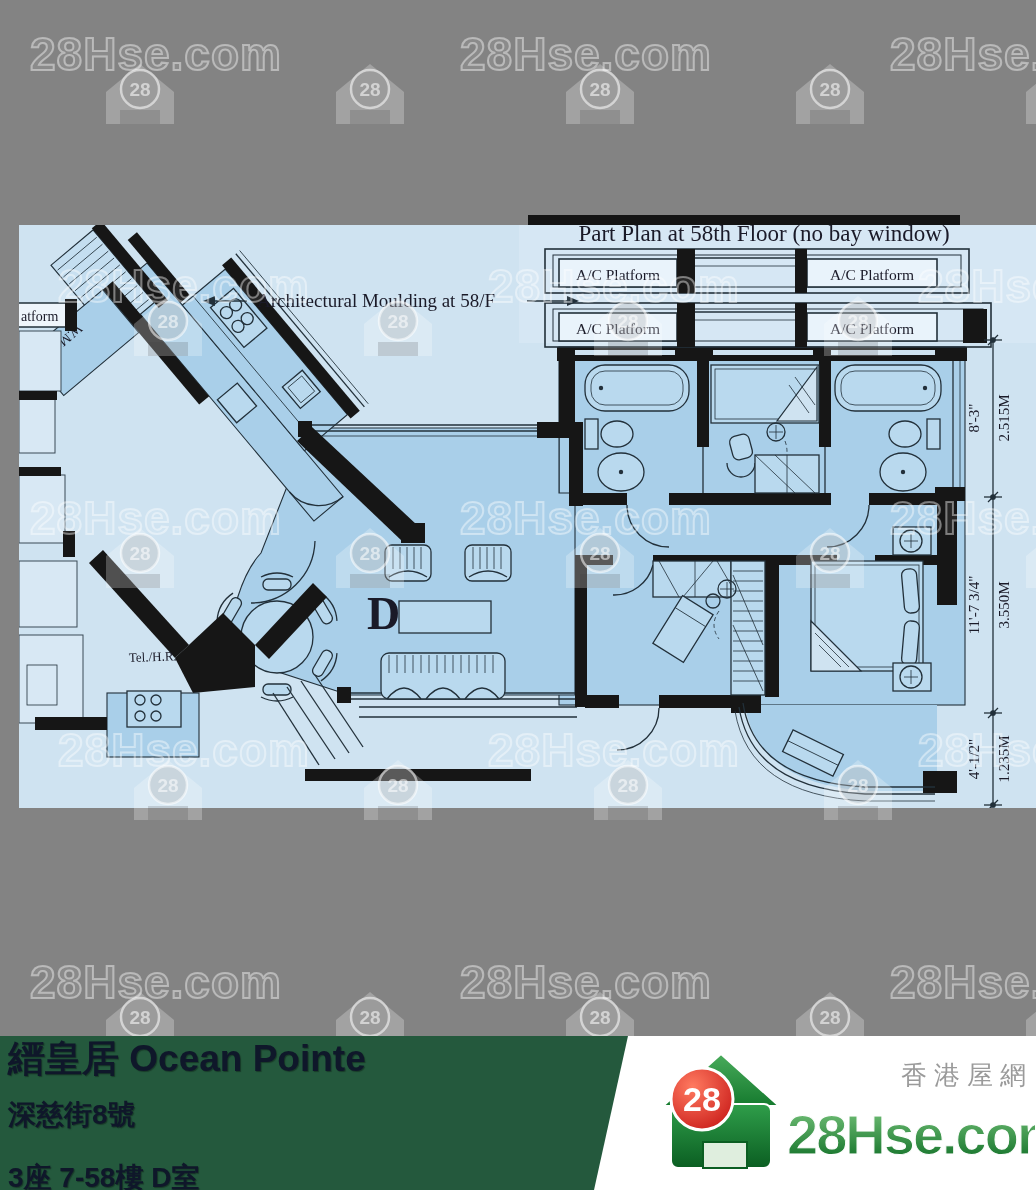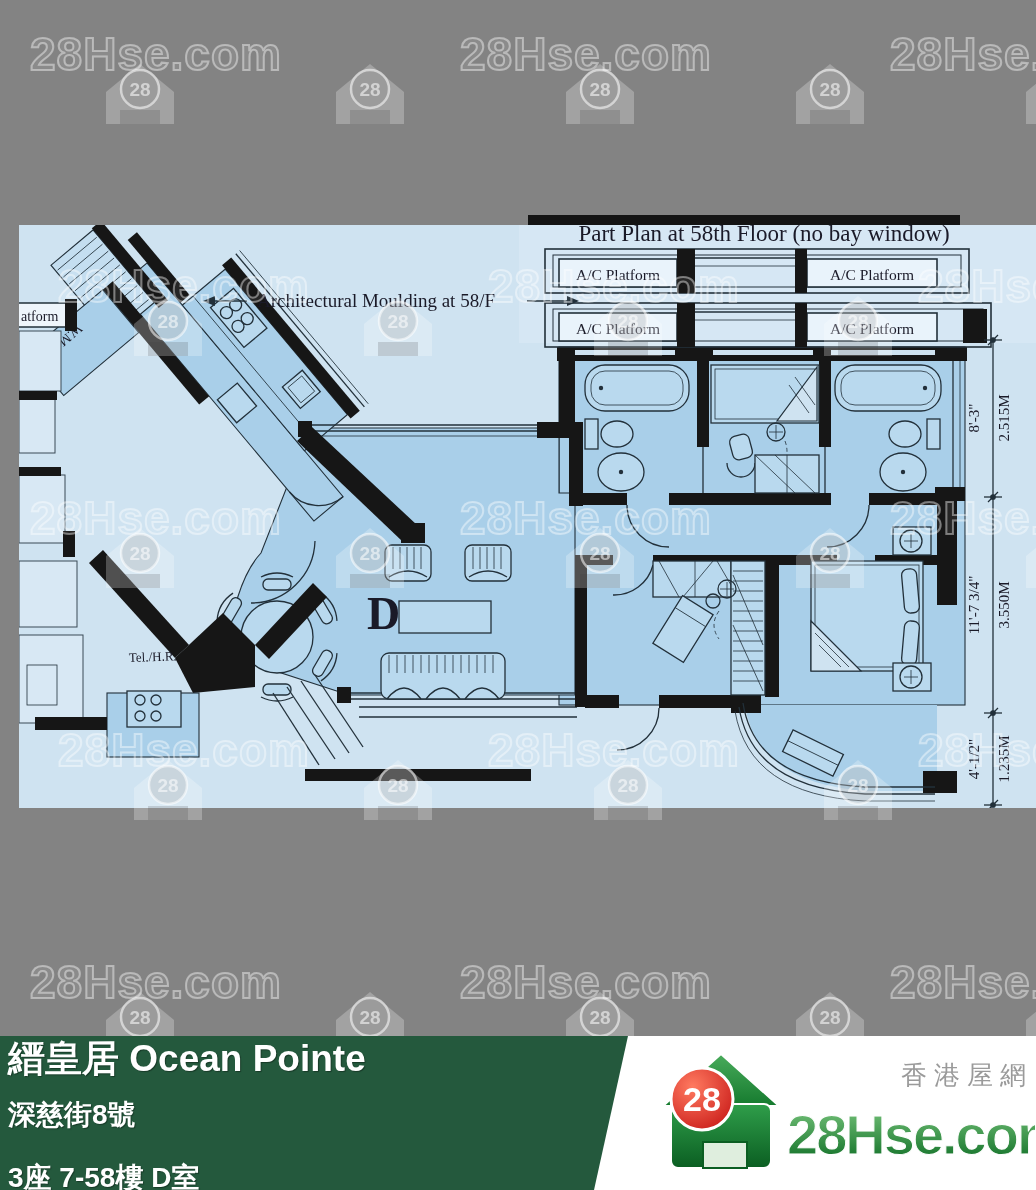--- a/index.html
+++ b/index.html
@@ -5,21 +5,21 @@
   html,body{margin:0;padding:0;background:#6f6f6f;}
   .stage{position:relative;width:1036px;height:1190px;background:#838383;overflow:hidden;
          font-family:"Liberation Sans",sans-serif;}
   .topband{position:absolute;left:528px;top:215px;width:432px;height:11px;background:#141414;}
   #plan{position:absolute;left:19px;top:225px;width:1017px;height:583px;display:block;}
   #wm{position:absolute;left:0;top:0;width:1036px;height:1036px;pointer-events:none;z-index:50;}
   .footer{position:absolute;left:0;top:1036px;width:1036px;height:154px;z-index:60;}
   .footer-white{position:absolute;inset:0;background:#ffffff;}
   .footer-green{position:absolute;inset:0;width:640px;
      clip-path:polygon(0 0,628px 0,594px 154px,0 154px);}
-  .fg-text{position:absolute;left:8px;color:#ffffff;text-shadow:1px 1px 1px rgba(0,0,0,.35);
+  .fg-text{position:absolute;left:8px;color:#0f172a;text-shadow:1px 1px 1px rgba(0,0,0,.35);
      white-space:nowrap;line-height:1.05;text-align:center;}
   .fg1{top:4px;font-size:37px;font-weight:bold;}
   .fg2{top:64px;font-size:28px;font-weight:bold;}
   .fg3{top:83px;font-size:28px;font-weight:bold;margin-top:44px;}
   .fg4{top:116px;font-size:24px;font-weight:bold;}
   #logo{position:absolute;left:645px;top:1042px;width:390px;height:142px;z-index:61;}
   
   .wall{fill:#161616;stroke:none;}
   .room{fill:#a9cfe9;stroke:#22303a;stroke-width:1.1;}
   .fx{fill:#b9d9ee;stroke:#22303a;stroke-width:1.3;}

